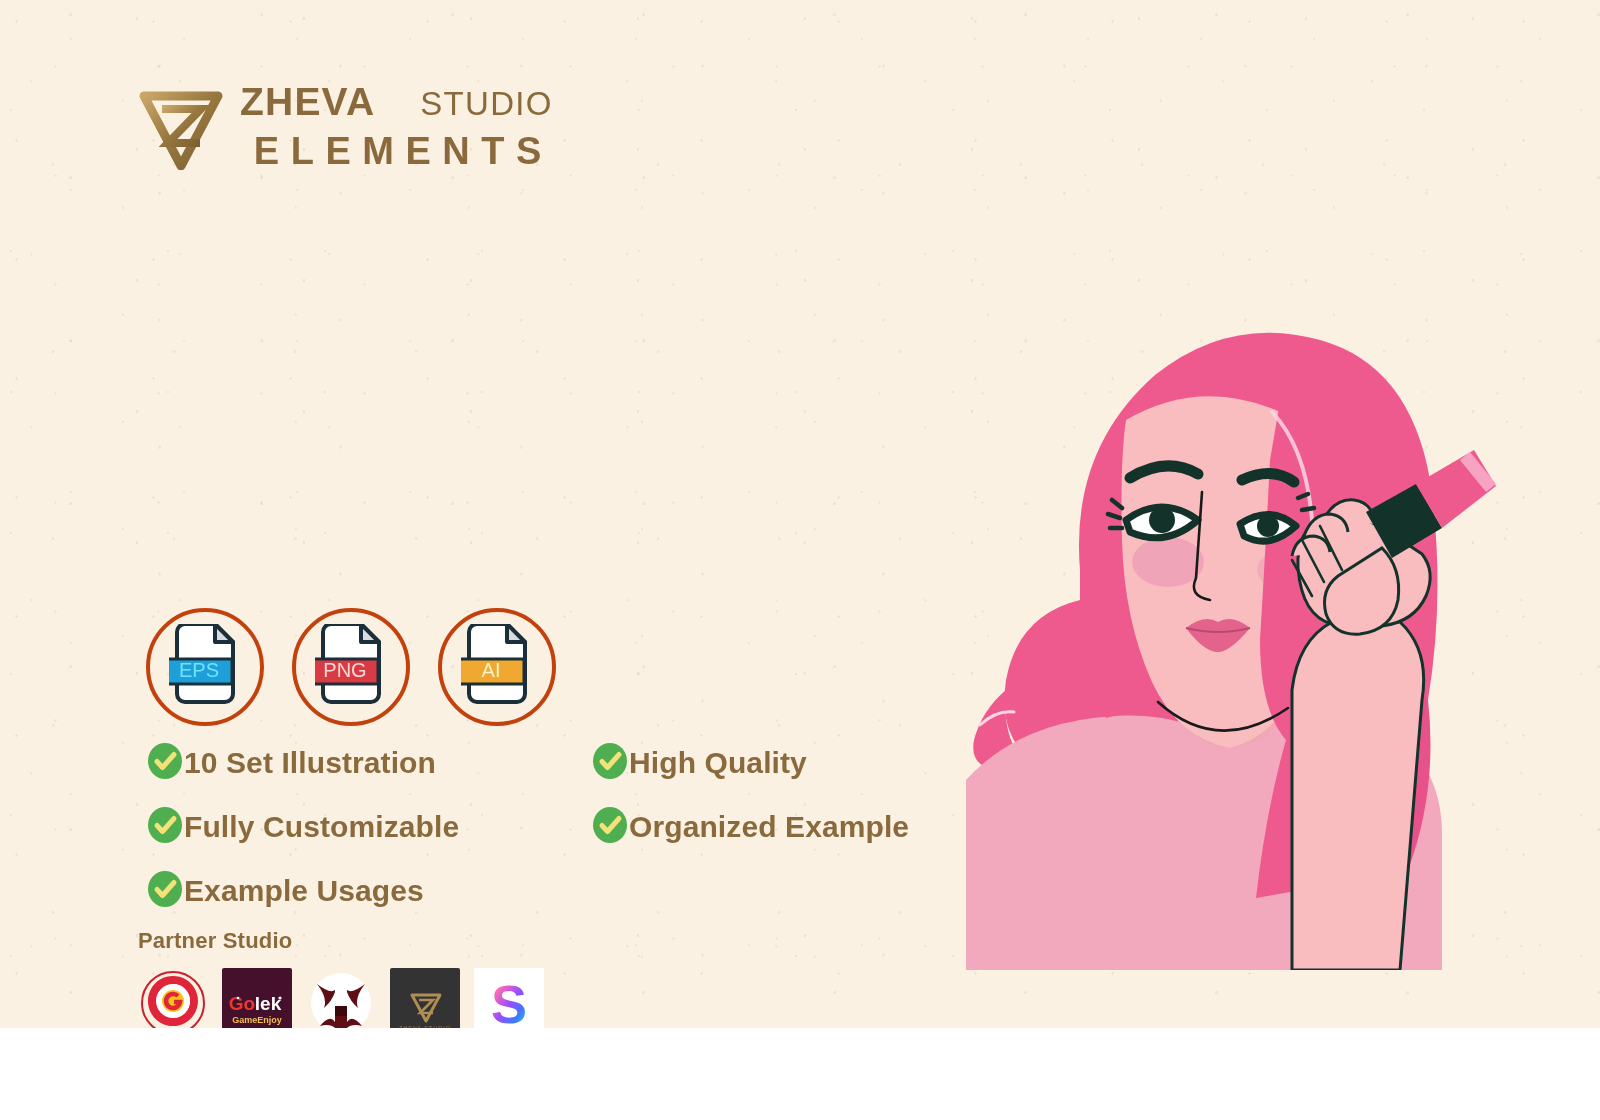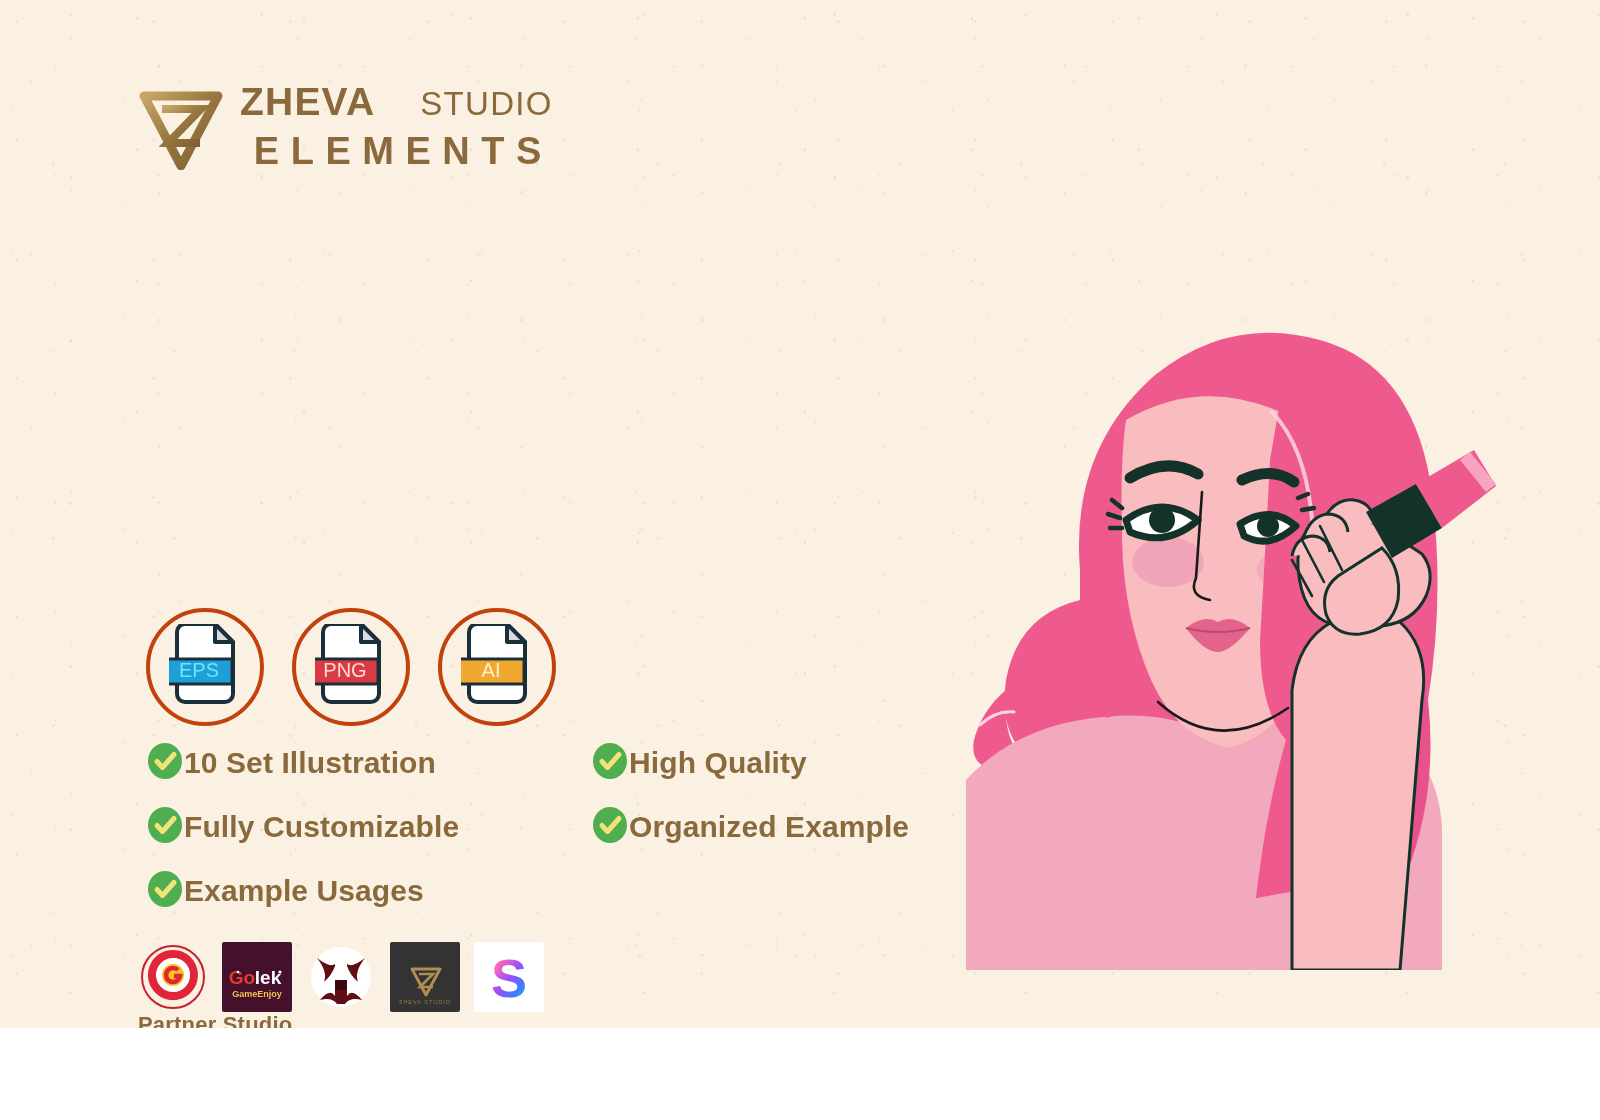--- a/index.html
+++ b/index.html
@@ -186,20 +186,21 @@
       <svg class="feat-check" viewBox="0 0 38 38">
         <ellipse cx="19" cy="19" rx="17" ry="18" fill="#4faf50"></ellipse>
         <path d="M11 19.5 L16.5 25.5 L28 12.5" fill="none" stroke="#f5e17a" stroke-width="5" stroke-linecap="round" stroke-linejoin="round"></path>
       </svg>
       <span class="feat-label">Example Usages</span>
     </div>
 
   </div>
 
   <div id="partners">
+    <div id="partners-title">Partner Studio</div>
     <div id="partner-logos">
 
       <div class="p-logo">
         <svg viewBox="0 0 70 70">
           <circle cx="35" cy="35" r="34" fill="#faf1e2"></circle>
           <circle cx="35" cy="35" r="31" fill="none" stroke="#c8202d" stroke-width="2"></circle>
           <path d="M35 8 a25 25 0 1 1 -0.1 0 Z" fill="#e0243a"></path>
           <circle cx="35" cy="33" r="17" fill="#ffffff"></circle>
           <path d="M35 16 a17 17 0 0 1 0 34 l0 18 Z" fill="#ffffff"></path>
           <circle cx="35" cy="33" r="11" fill="#f5c518"></circle>
@@ -248,21 +249,20 @@
               <stop offset="80%" stop-color="#3d7bff"></stop>
               <stop offset="100%" stop-color="#2ecfe0"></stop>
             </linearGradient>
           </defs>
           <rect width="70" height="70" fill="#ffffff"></rect>
           <text x="35" y="55" font-family="'Liberation Sans',sans-serif" font-size="54" font-weight="700" fill="url(#sgrad)" text-anchor="middle">S</text>
         </svg>
       </div>
 
     </div>
-    <div id="partners-title">Partner Studio</div>
   </div>
 
   <svg id="illustration" viewBox="0 0 660 700">
 
     <path d="M150 300 Q140 180 225 105 Q300 45 390 70 Q480 95 500 210
              Q516 320 498 430 Q488 500 460 545 L470 620 L430 630 Q400 560 392 470
              Q340 500 300 480 Q246 540 186 510 Q140 480 150 400 Z" fill="#ef5a8e"></path>
 
     <path d="M150 330 Q88 345 76 410 Q66 478 120 500 Q165 518 200 480
              Q222 440 205 390 Q188 340 150 330 Z" fill="#ef5a8e"></path>

